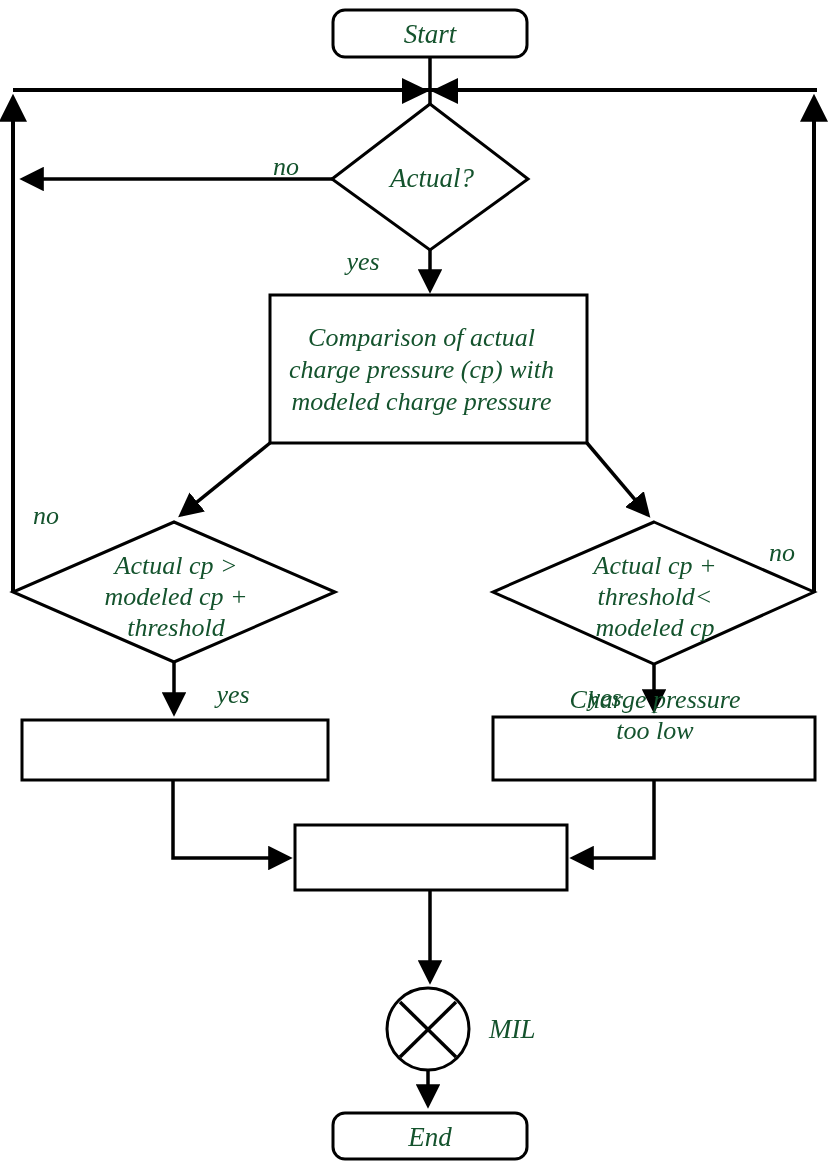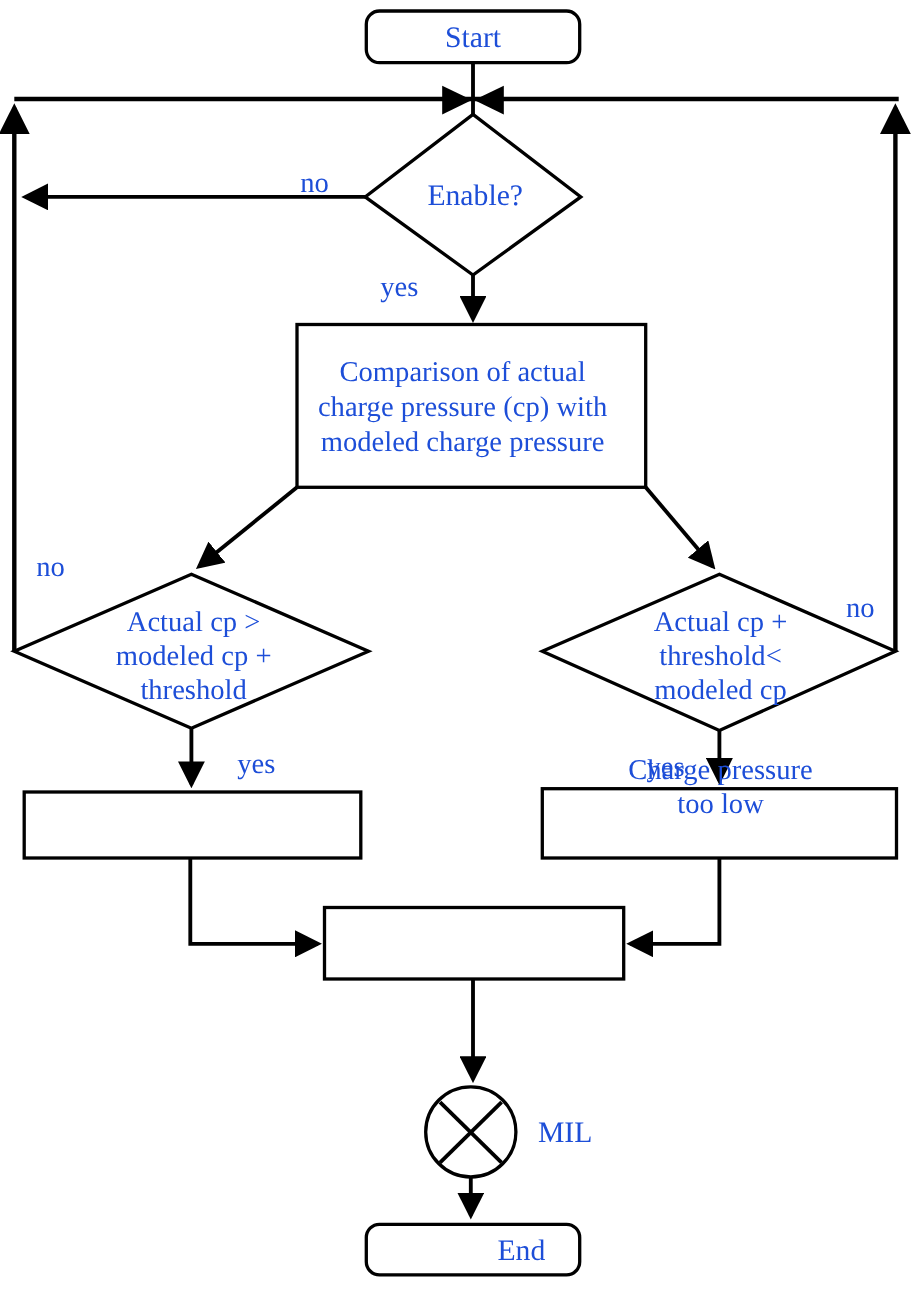--- a/index.html
+++ b/index.html
@@ -18,24 +18,25 @@
   }
   .canvas svg {
     position: absolute;
     left: 0;
     top: 0;
   }
   .lbl {
     position: absolute;
     font-size: 26px;
     line-height: 31px;
-    color: #1d4ed8;
+    color: #14532d;
     white-space: pre-line;
     text-align: center;
     transform: translate(-50%, -50%);
+    font-style: italic;
   }
   .lbl.left-align {
     text-align: center;
     transform: none;
     white-space: pre-line;
     line-height: 32px;
   }
   .lbl.no-center {
     transform: none;
     white-space: nowrap;
@@ -102,41 +103,41 @@
 
     <circle cx="428" cy="1029" r="41" fill="#ffffff" stroke="#000000" stroke-width="3"></circle>
     <line x1="400" y1="1002" x2="456" y2="1057" stroke="#000000" stroke-width="3.5"></line>
     <line x1="456" y1="1002" x2="400" y2="1057" stroke="#000000" stroke-width="3.5"></line>
 
     <rect x="333" y="1113" width="194" height="46" rx="12" ry="12" fill="#ffffff" stroke="#000000" stroke-width="3"></rect>
   </svg>
 
   <div class="lbl" style="left:430px; top:34px; font-size:27px;">Start</div>
 
-  <div class="lbl" style="left:432px; top:178px; font-size:27px;">Enable?</div>
+  <div class="lbl" style="left:432px; top:178px; font-size:27px;">Actual?</div>
 
   <div class="lbl left-align" style="left:289px; top:322px;">Comparison of actual
 charge pressure (cp) with
 modeled charge pressure</div>
 
   <div class="lbl" style="left:176px; top:596px;">Actual cp &gt;
 modeled cp +
 threshold</div>
 
   <div class="lbl" style="left:655px; top:596px;">Actual cp +
 threshold&lt;
 modeled cp</div>
 
 
   <div class="lbl" style="left:655px; top:715px;">Charge pressure too low</div>
 
 
   <div class="lbl no-center" style="left:489px; top:1014px; font-size:27px;">MIL</div>
 
-  <div class="lbl" style="left:430px; top:1137px; font-size:27px;margin-left:44px;">End</div>
+  <div class="lbl" style="left:430px; top:1137px; font-size:27px;">End</div>
 
   <div class="lbl" style="left:286px; top:166px;">no</div>
 
   <div class="lbl" style="left:363px; top:261px;">yes</div>
 
   <div class="lbl" style="left:46px; top:515px;">no</div>
 
   <div class="lbl" style="left:782px; top:552px;">no</div>
 
   <div class="lbl" style="left:233px; top:694px;">yes</div>

